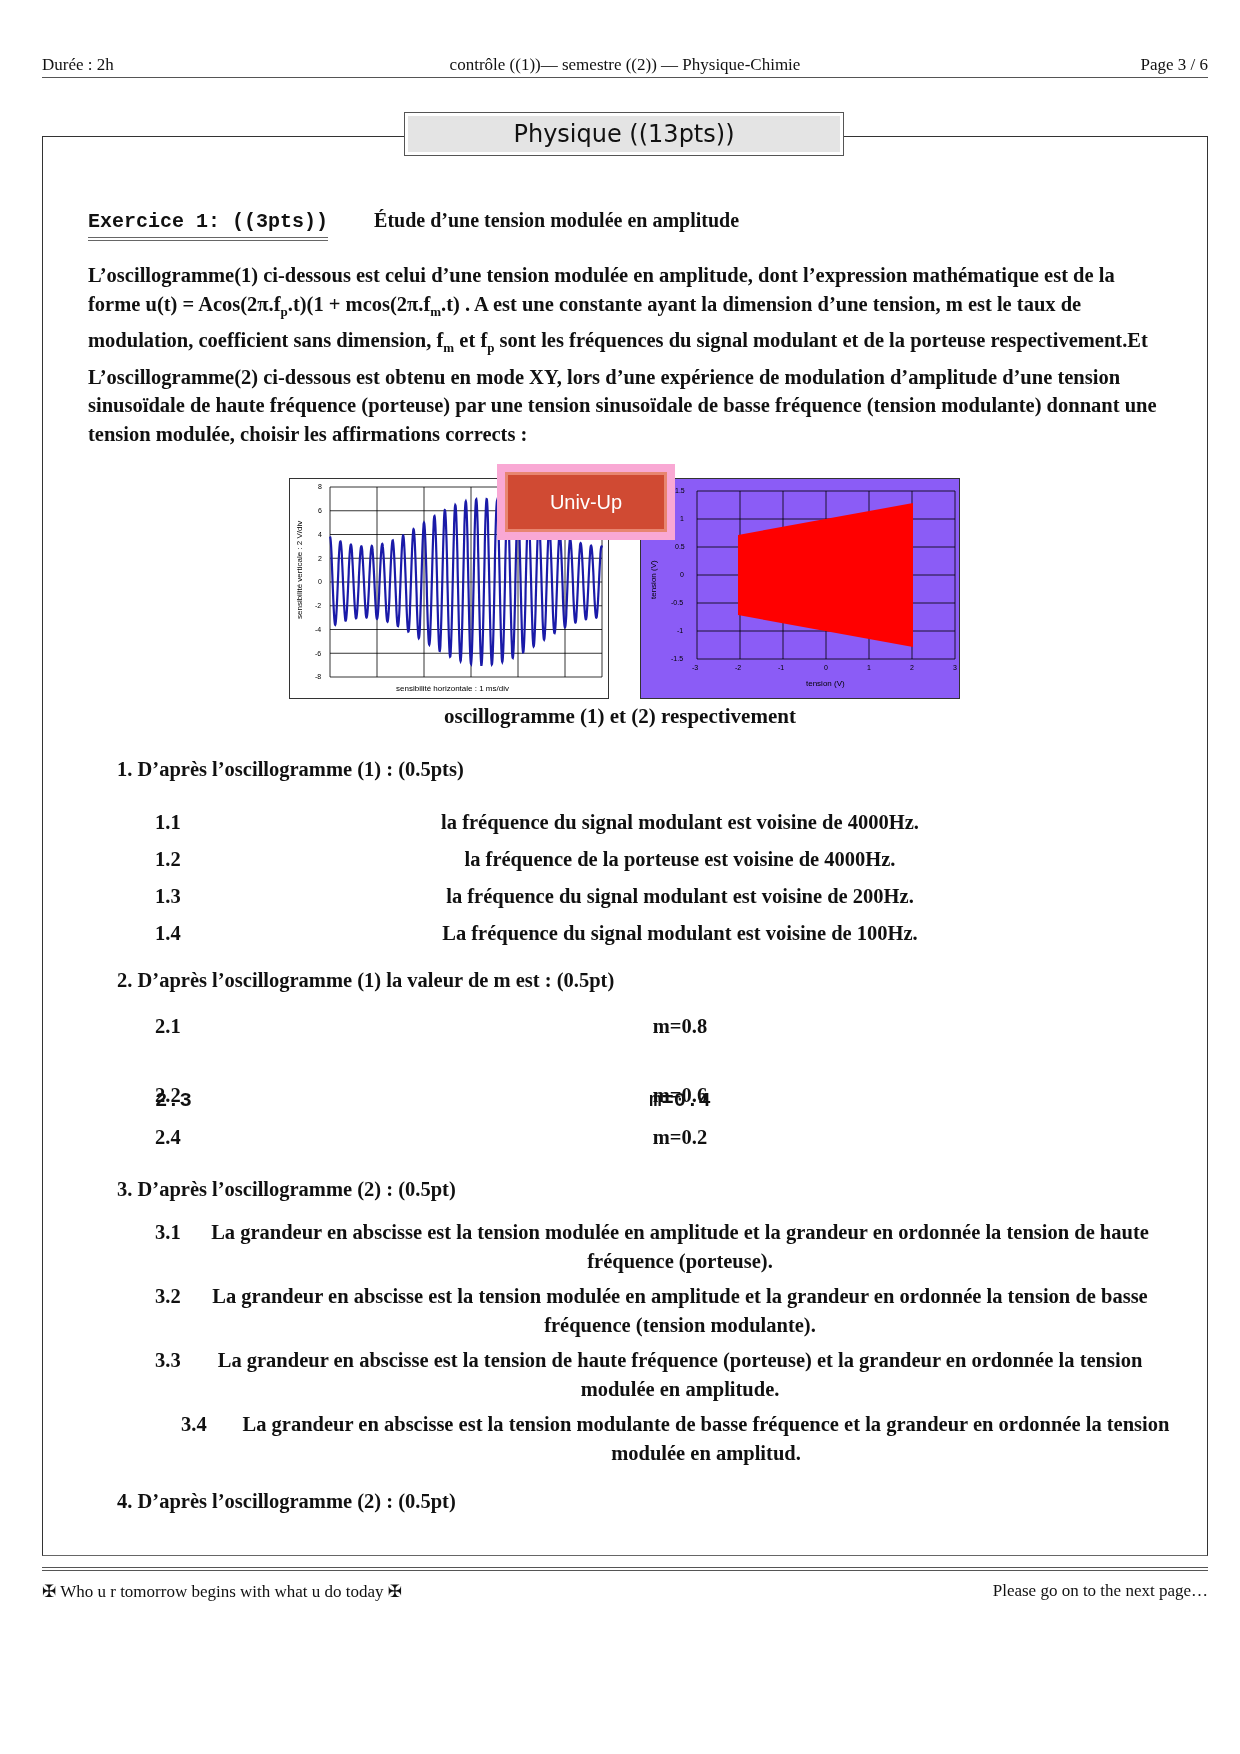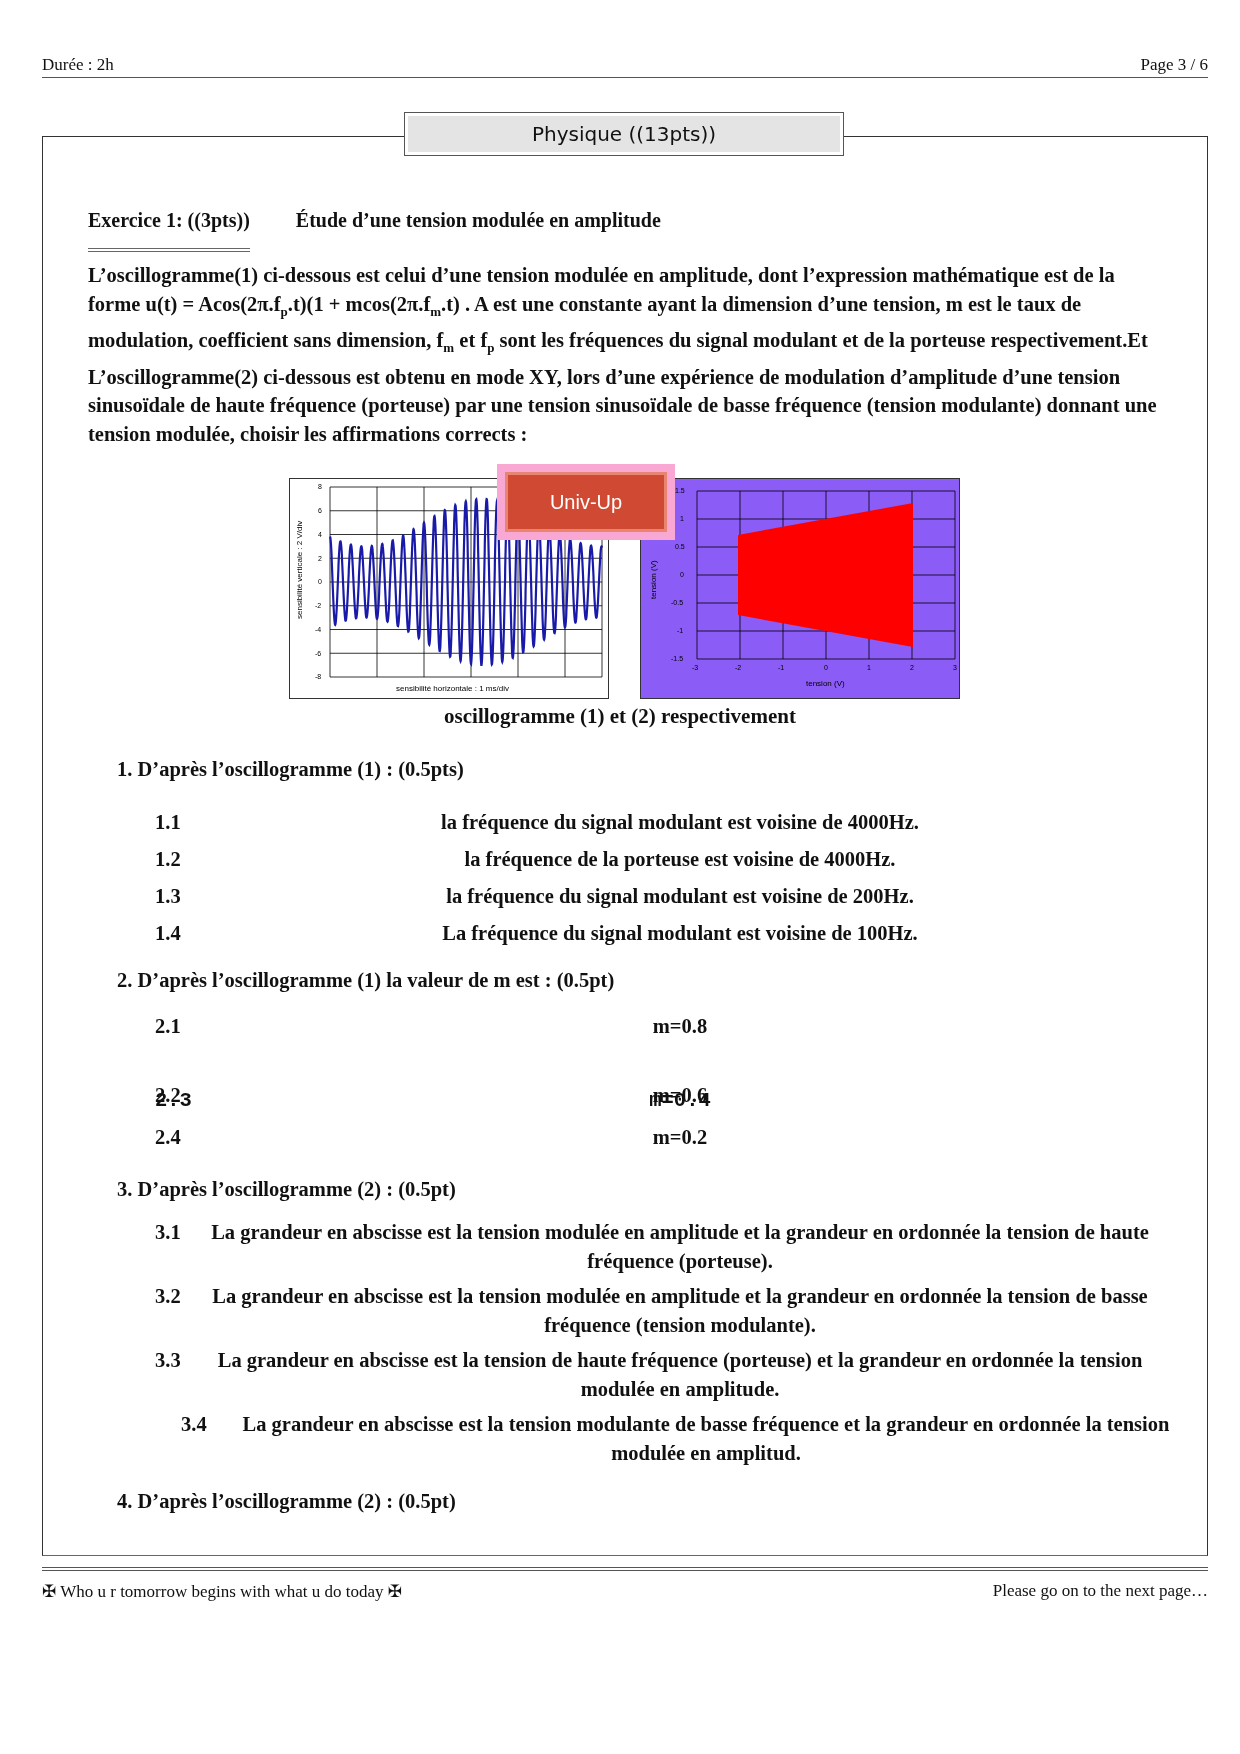--- a/index.html
+++ b/index.html
@@ -8,23 +8,23 @@
   .hdr { position:absolute; top:55px; left:42px; width:1166px; height:22px;
          font-size:17px; border-bottom:1.5px solid #555; }
   .hdr .l { position:absolute; left:0; top:0; }
   .hdr .c { position:absolute; left:0; right:0; text-align:center; top:0; }
   .hdr .r { position:absolute; right:0; top:0; }
   .frame { position:absolute; left:42px; top:136px; width:1164px; height:1418px;
            border:1.5px solid #333; border-bottom:1.5px solid #666; }
   .sectitle { position:absolute; left:404px; top:112px; width:440px; height:44px;
               border:1.5px solid #555; background:#fff; padding:3px; box-sizing:border-box; }
   .sectitle .inner { background:#e4e4e4; height:100%; display:flex; align-items:center;
-              justify-content:center; font-family:"DejaVu Sans", sans-serif; font-size:20px; }
+              justify-content:center; font-family:"DejaVu Sans", sans-serif; font-size:24px; }
   .ex { position:absolute; left:88px; top:209px; font-size:20px; font-weight:bold; }
-  .ex .lbl { display:inline-block; border-bottom:4px double #666; padding-bottom:16px; }
+  .ex .lbl { display:inline-block; border-bottom:4px double #666; padding-bottom:4px;font-family:Liberation Mono, monospace; }
   .ex .ttl { margin-left:46px; }
   .intro { position:absolute; left:88px; top:261px; width:1080px; font-size:20.5px;
            font-weight:bold; line-height:28.5px; }
   sub { font-size:13px; }
   .fig1 { position:absolute; left:289px; top:478px; width:318px; height:219px;
           border:1.5px solid #333; background:#fff; }
   .fig2 { position:absolute; left:640px; top:478px; width:318px; height:219px;
           border:1.5px solid #333; background:#8b5cf6; }
   .wm { position:absolute; left:497px; top:464px; width:162px; height:60px;
         background:#d04a33; border:8px solid #f9a8d4; box-shadow:inset 0 0 0 3px #e88570;
@@ -39,20 +39,21 @@
   .ftr { position:absolute; top:1567px; left:42px; width:1166px; border-top:4px double #555; padding-top:6px;
          font-size:17px; }
   .ftr .l { position:absolute; left:0; top:10px; }
   .ftr .r { position:absolute; right:0; top:10px; }
 </style>
 </head>
 <body>
 
 <div class="hdr">
   <span class="l">Durée : 2h</span>
+  <span class="c">contrôle ((1))— semestre ((2)) — Physique-Chimie</span>
   <span class="r">Page 3 / 6</span>
 </div>
 
 <div class="frame"></div>
 <div class="sectitle">
   <div class="inner">Physique ((13pts))</div>
 </div>
 
 <div class="ex">
   <span class="lbl">Exercice 1:  ((3pts))</span><span class="ttl">Étude d’une tension modulée en amplitude</span>

